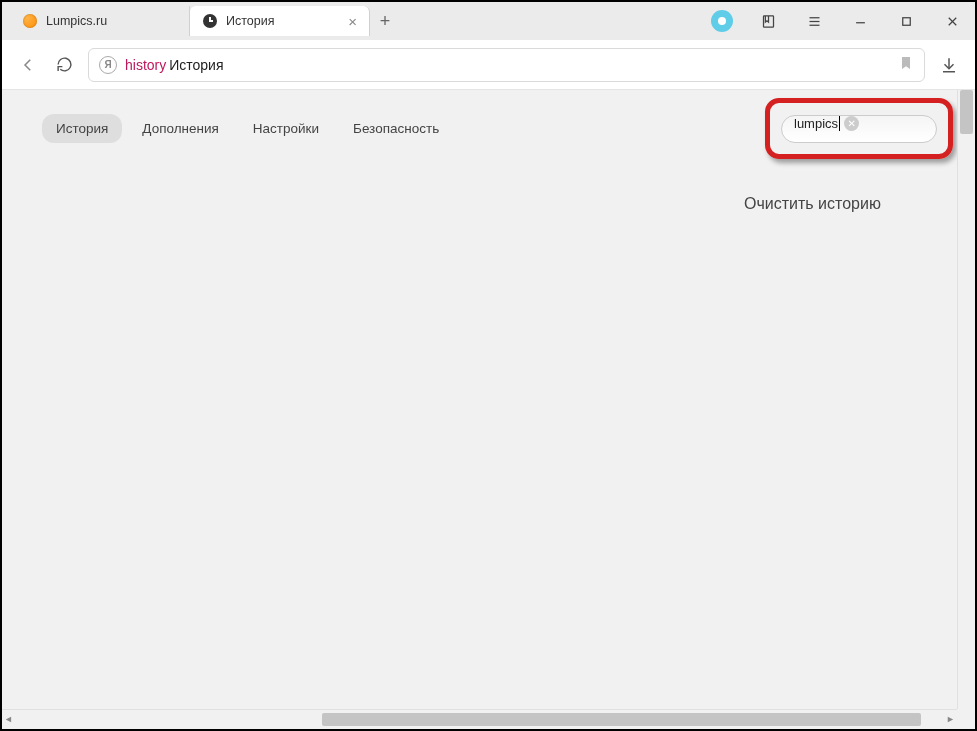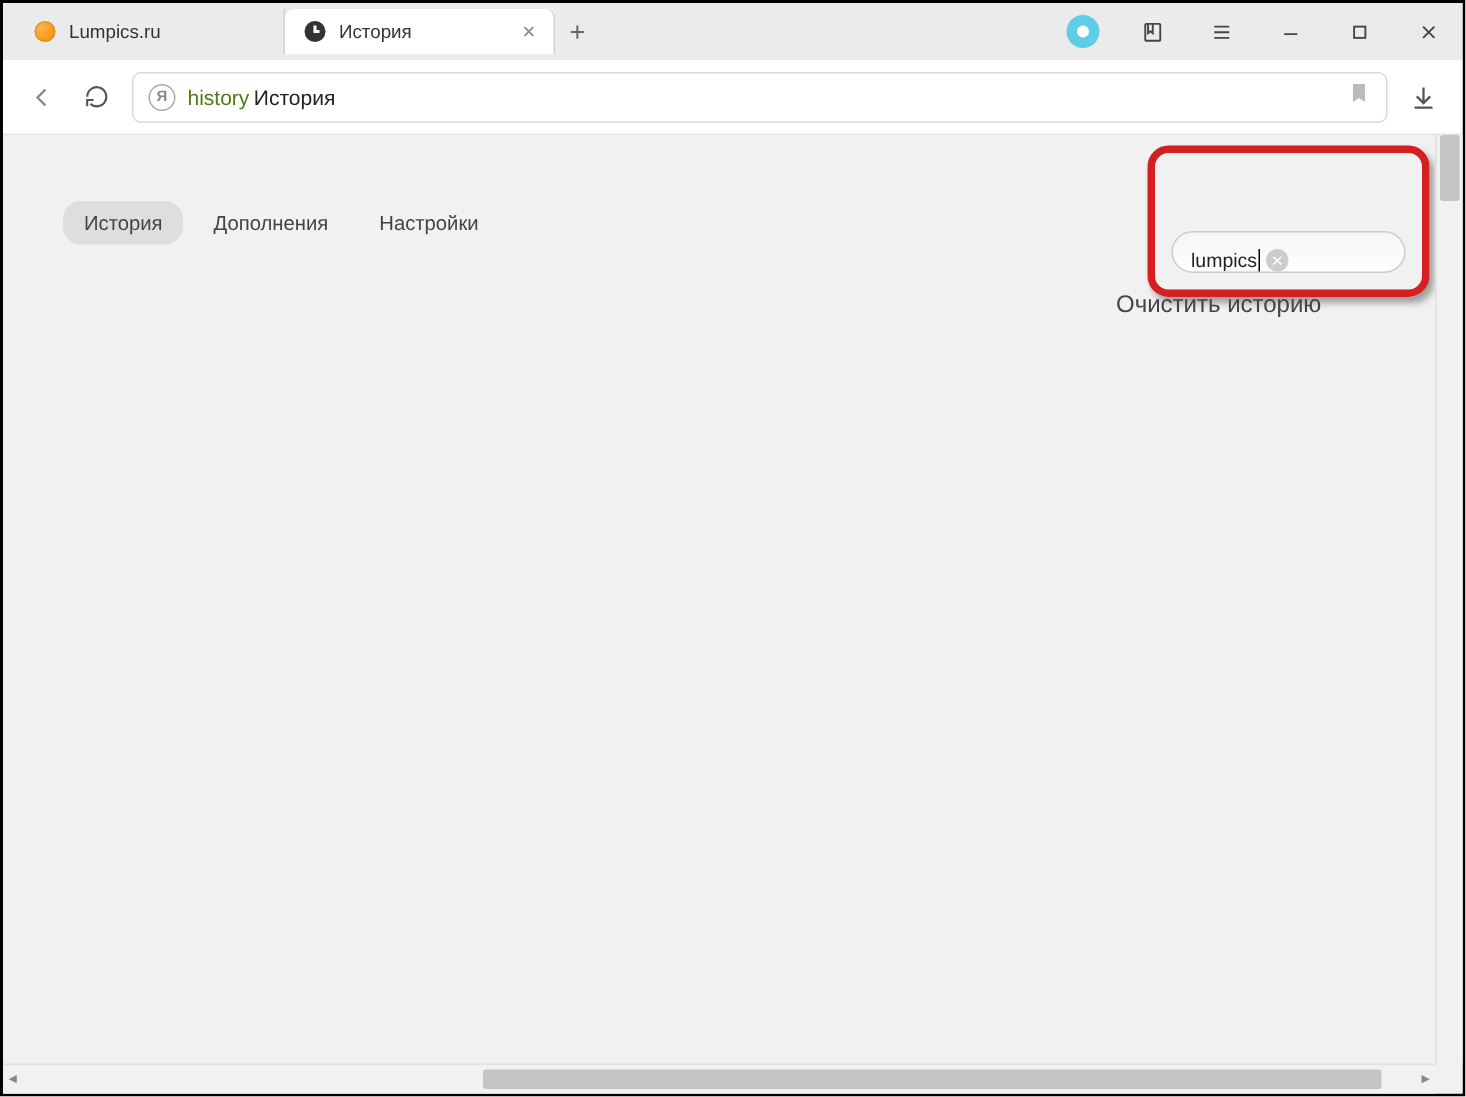--- a/index.html
+++ b/index.html
@@ -23,35 +23,35 @@
 .alice-btn { width: 22px; height: 22px; border-radius: 50%; background: linear-gradient(135deg, #5fcce8, #5fcce8); margin-right: 12px; display: flex; align-items: center; justify-content: center; }
 .alice-btn::after { content: ''; width: 8px; height: 8px; background: #fff; border-radius: 50%; }
 .bookmarks-btn svg, .menu-btn svg, .min-btn svg, .max-btn svg, .close-btn svg { width: 15px; height: 15px; }
 
 
 .address-row { height: 50px; background: #fff; display: flex; align-items: center; padding: 0 14px; gap: 12px; border-bottom: 1px solid #e5e5e5; }
 .nav-btn { width: 24px; height: 24px; display: flex; align-items: center; justify-content: center; color: #777; cursor: pointer; }
 .address-bar { flex: 1; height: 34px; border: 1px solid #dadada; border-radius: 6px; display: flex; align-items: center; padding: 0 10px; gap: 8px; background: #fff; }
 .yandex-y { width: 18px; height: 18px; border: 1.5px solid #aaa; border-radius: 50%; display: flex; align-items: center; justify-content: center; font-size: 10px; font-weight: bold; color: #888; }
 .addr-text { font-size: 14px; display: flex; gap: 3px; }
-.addr-gray { color: #4d7c0f; }
+.addr-gray { color: #be185d; }
 .addr-dark { color: #222; }
 .bookmark-icon { margin-left: auto; color: #bbb; }
 .download-btn { width: 24px; height: 24px; color: #555; display: flex; align-items: center; justify-content: center; cursor: pointer; }
 
 
 .content-wrap { position: relative; height: calc(100% - 38px - 50px); background: #f1f1f1; }
 .settings-nav { display: flex; align-items: center; gap: 0; padding: 24px 38px 0 40px; font-size: 13.5px; }
 .nav-item { padding: 7px 14px; color: #444; cursor: pointer; border-radius: 12px; }
 .nav-item.active { background: #dedede; }
 .nav-item + .nav-item { margin-left: 6px; }
 
 .search-group { margin-left: auto; position: relative; }
 .highlight-box { position: absolute; top: -17px; left: -16px; right: -16px; bottom: -16px; border: 5px solid #d42020; border-radius: 14px; box-shadow: 3px 4px 5px rgba(0,0,0,.35); pointer-events: none; }
-.search-field { width: 156px; height: 28px; border: 1px solid #ccc; border-radius: 14px; background: linear-gradient(to bottom, #f5f5f5, #fff); display: flex; align-items: flex-end; padding: 0 8px 0 12px; font-size: 13px; color: #222; margin-top: 40px; }
+.search-field { width: 156px; height: 28px; border: 1px solid #ccc; border-radius: 14px; background: linear-gradient(to bottom, #f5f5f5, #fff); display: flex; align-items: flex-start; padding: 0 8px 0 12px; font-size: 13px; color: #222; }
 .search-cursor { display: inline-block; width: 1px; height: 15px; background: #000; margin-left: 1px; animation: blink 1s infinite; }
 @keyframes blink { 50% { opacity: 0; } }
 .clear-search { width: 15px; height: 15px; border-radius: 50%; background: #ccc; color: #fff; display: flex; align-items: center; justify-content: center; font-size: 10px; cursor: pointer; margin-left: 4px; }
 
 .clear-history { position: absolute; top: 105px; left: 742px; font-size: 16px; color: #444; cursor: pointer; }
 
 
 .v-scrollbar { position: absolute; right: 0; top: 0; bottom: 20px; width: 18px; background: #f1f1f1; border-left: 1px solid #e0e0e0; }
 .v-thumb { position: absolute; top: 0; left: 2px; right: 2px; height: 44px; background: #c4c4c4; border-radius: 2px; }
 .h-scrollbar { position: absolute; left: 0; right: 18px; bottom: 0; height: 20px; background: #f1f1f1; border-top: 1px solid #e0e0e0; }
@@ -145,20 +145,21 @@
           <line x1="4" y1="21" x2="20" y2="21"></line>
         </svg>
     </div>
   </div>
 
   <div class="content-wrap">
     <div class="settings-nav">
       <div class="nav-item active">История</div>
       <div class="nav-item">Дополнения</div>
       <div class="nav-item">Настройки</div>
+      <div class="nav-item">Безопасность</div>
 
       <div class="search-group">
         <div class="highlight-box"></div>
         <div class="search-field">
           <span>lumpics</span>
             <span class="search-cursor"></span>
           <span class="clear-search">✕</span>
         </div>
       </div>
     </div>

